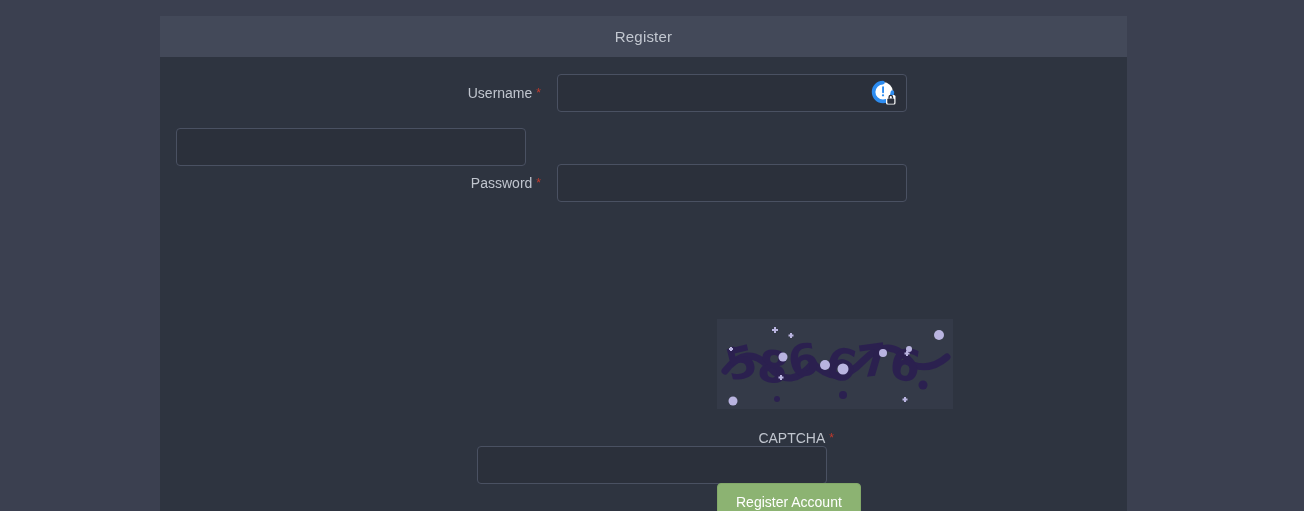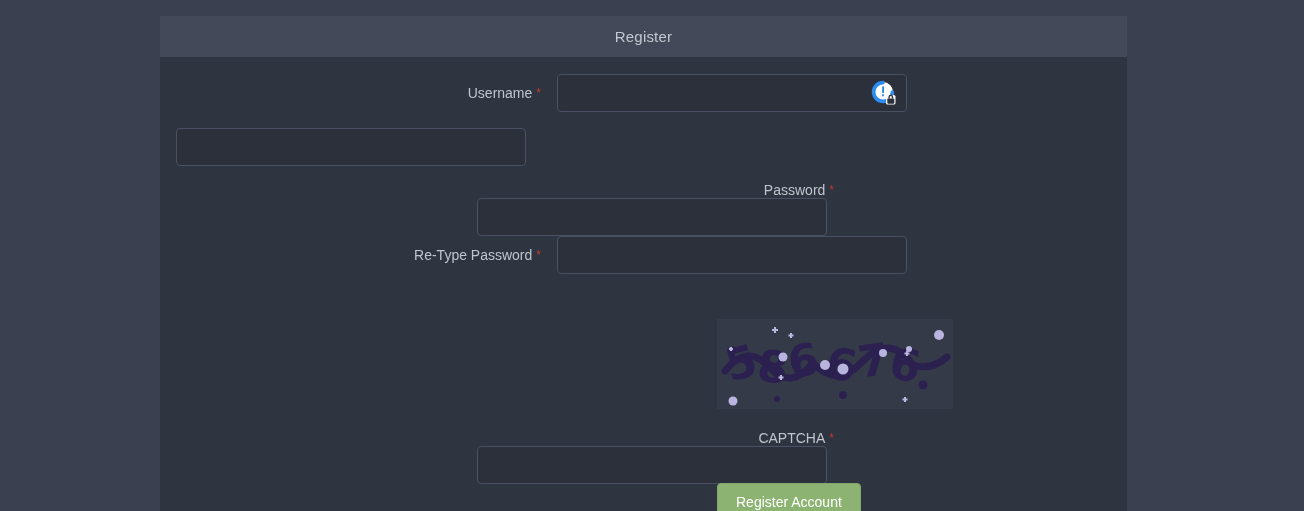--- a/index.html
+++ b/index.html
@@ -177,37 +177,29 @@
           </span>
         </div>
       </div>
 
       <div class="form-row" style="top:71px;">
         <div class="field-wrap">
           <input class="text-input" type="text" placeholder="" style="">
         </div>
       </div>
 
-      <div class="form-row" style="top:125px;flex-direction:column;">
+      <div class="form-row" style="top:107px;">
         <div class="form-label">
           <span>Password</span><span class="req">*</span>
         </div>
         <div class="field-wrap">
           <input class="text-input" type="password" placeholder="" style="">
         </div>
       </div>
 
-      <div class="form-row" style="top:179px;">
-        <div class="form-label">
-          <span>Re-Type Password</span><span class="req">*</span>
-        </div>
-        <div class="field-wrap">
-          <input class="text-input" type="password" placeholder="" style="">
-        </div>
-      </div>
 
       <div class="captcha-image">
         <svg width="236" height="90" viewBox="0 0 236 90">
           <rect x="0" y="0" width="236" height="90" fill="#343a48"></rect>
           <g stroke="#2b2050" stroke-width="7" fill="none" stroke-linecap="round" stroke-linejoin="round" opacity="0.95">
             <path d="M8 52 Q30 24 52 48 T96 44 Q120 70 146 42 T196 46 Q214 52 230 38"></path>
           </g>
           <g fill="#2b2050" font-family="DejaVu Sans, sans-serif" font-size="44" font-weight="bold" opacity="0.97">
             <text x="10" y="58" transform="rotate(-14 30 48)">5</text>
             <text x="40" y="64" transform="rotate(8 60 54)">8</text>

